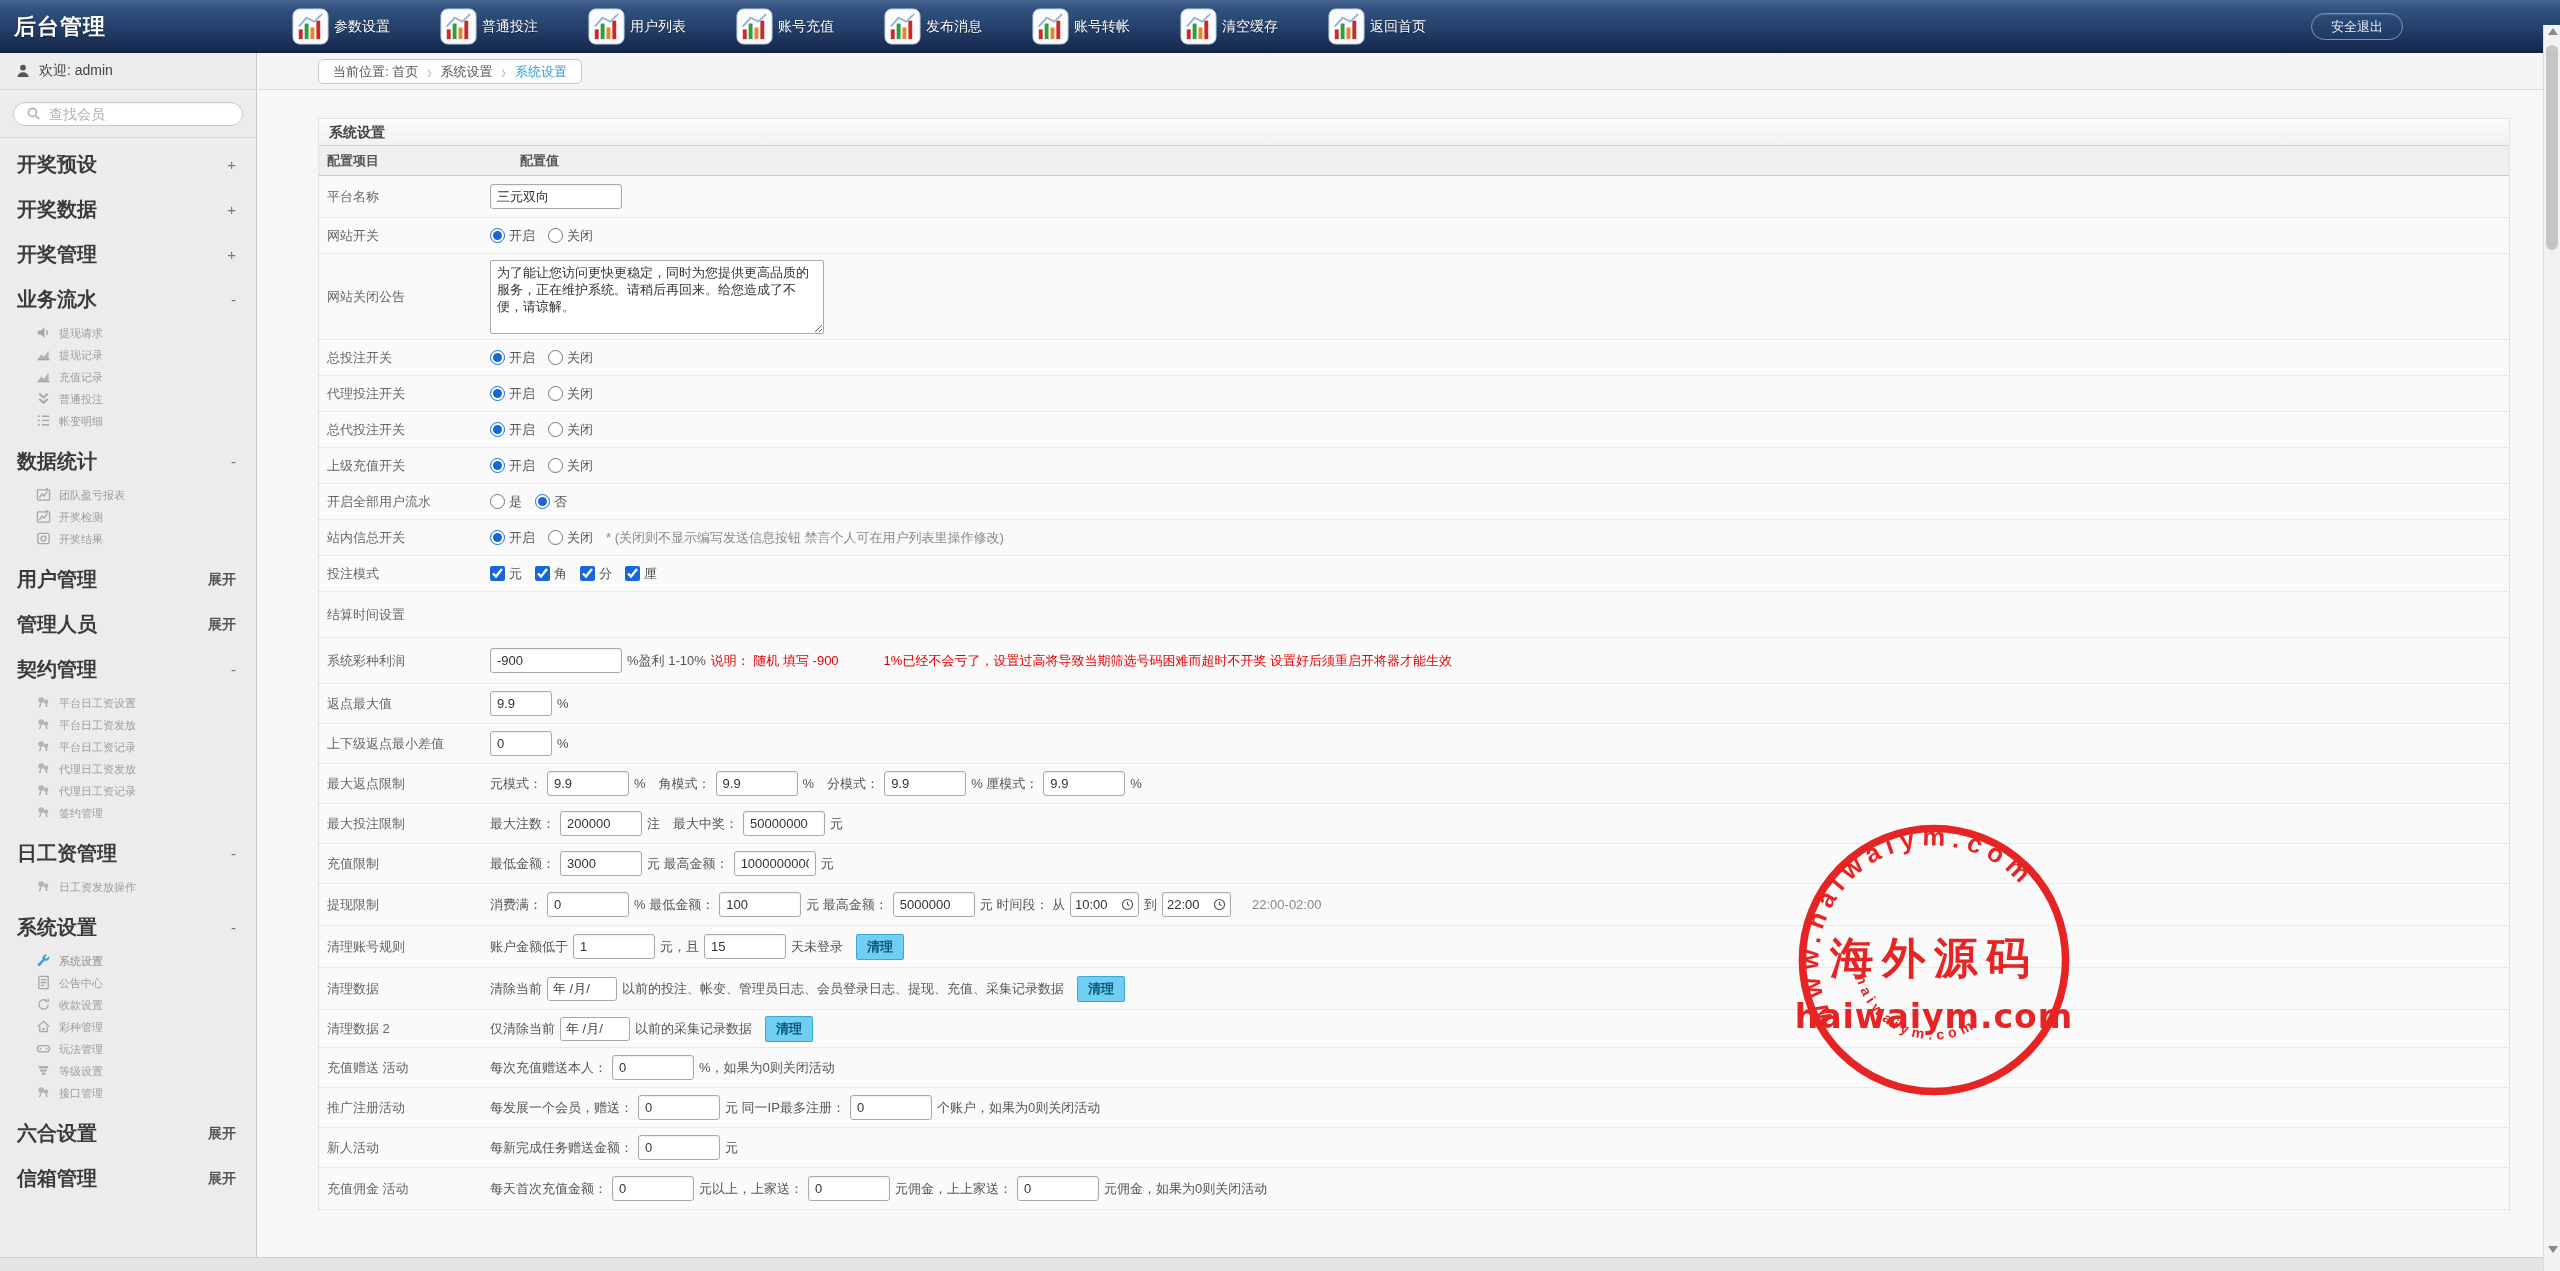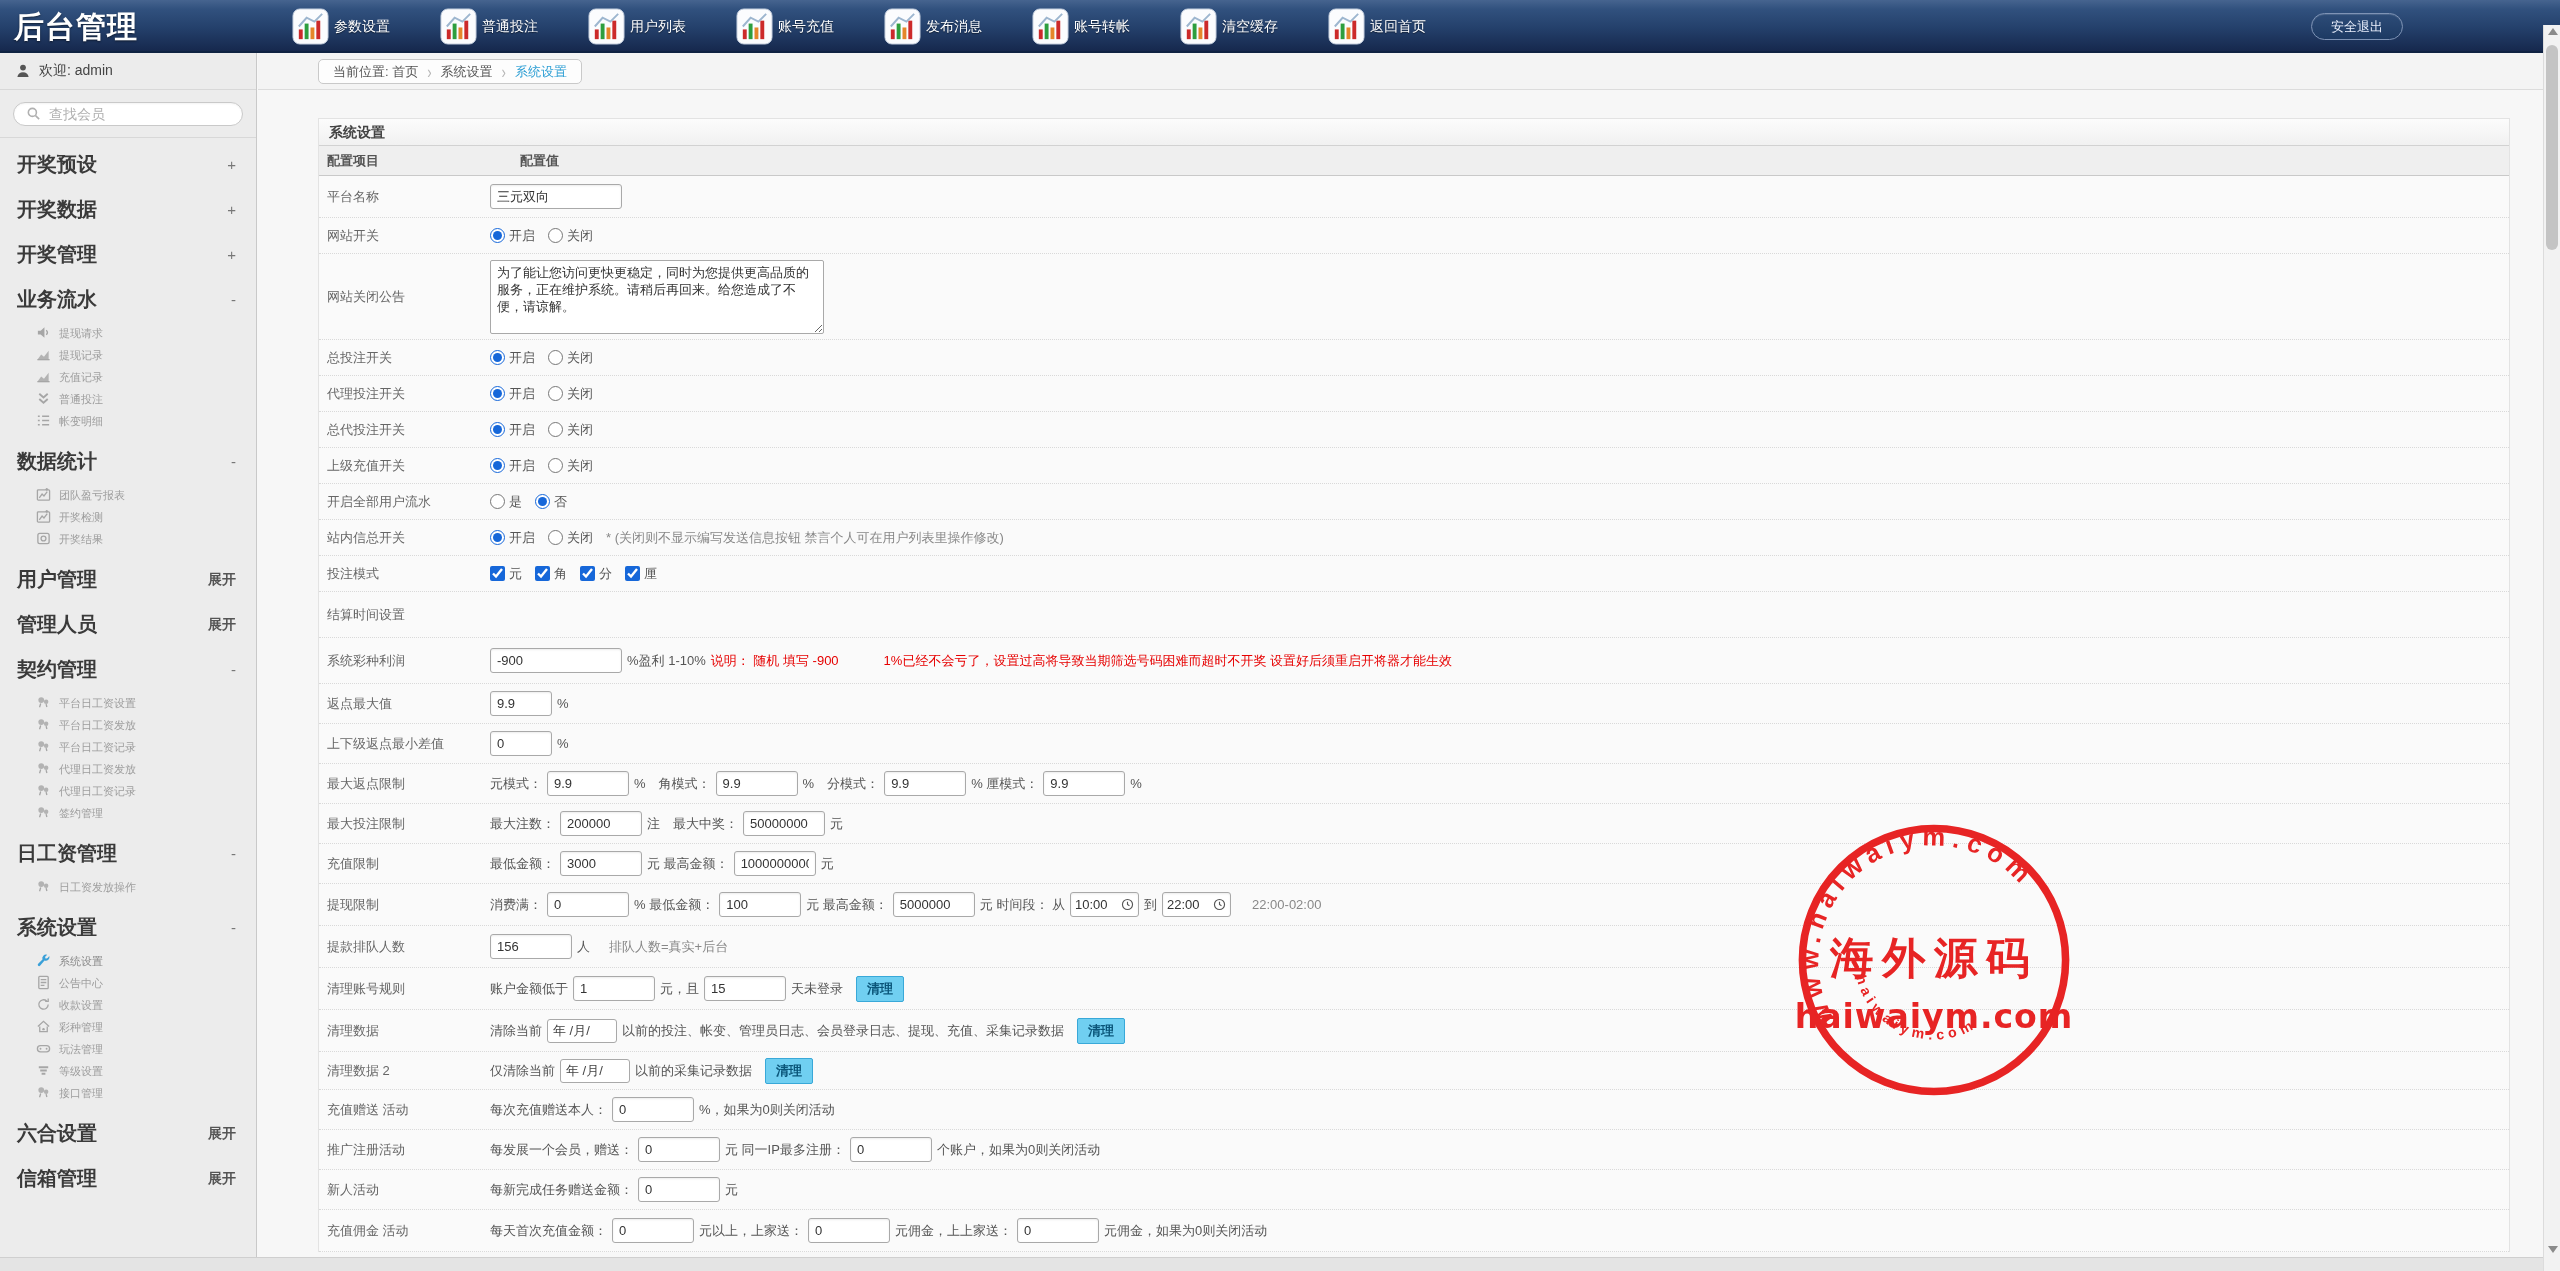--- a/index.html
+++ b/index.html
@@ -4,21 +4,21 @@
 <style>
   * { margin:0; padding:0; box-sizing:border-box; }
   html,body { width:2560px; height:1271px; overflow:hidden; font-family:"Liberation Sans","DejaVu Sans",sans-serif; font-size:13px; background:#f0f0f0; }
   .stage { position:relative; width:2560px; height:1271px; overflow:hidden; background:#f7f7f7; }
 
   
   .topbar { position:absolute; left:0; top:0; width:2560px; height:53px;
     background:linear-gradient(#46648f 0%, #31517e 18%, #24406b 55%, #16284d 100%);
     border-bottom:2px solid #0f2342; z-index:30; }
   .brand { position:absolute; left:14px; top:0; height:44px; line-height:53px; color:#fff;
-    font-size:30px; font-weight:bold; letter-spacing:1px; text-shadow:0 1px 2px rgba(0,0,0,.5); }
+    font-size:22px; font-weight:bold; letter-spacing:1px; text-shadow:0 1px 2px rgba(0,0,0,.5); }
   .top-nav { position:absolute; left:292px; top:0; height:53px; display:flex; align-items:center; gap:50px; }
   .nav-item { display:flex; align-items:center; gap:5px; cursor:pointer; }
   .nav-icon svg { display:block; }
   .nav-label { color:#fff; font-size:14px; text-shadow:0 1px 1px rgba(0,0,0,.5); white-space:nowrap; }
   .logout-btn { position:absolute; right:157px; top:13px; width:92px; height:27px; border-radius:14px;
     border:1px solid #7e93b5; background:linear-gradient(#2d4c78,#1d3a63); color:#e8eefb; font-size:13px;
     box-shadow:inset 0 1px 1px rgba(255,255,255,.15); cursor:pointer; }
 
   
   .sidebar { position:absolute; left:0; top:53px; width:257px; height:1218px; background:#ececec; border-right:1px solid #c9c9c9; z-index:20; }
@@ -740,28 +740,20 @@
                   <svg width="13" height="13" viewBox="0 0 16 16" fill="none" stroke="#555" stroke-width="1.4">
                     <circle cx="8" cy="8" r="6.2"></circle>
                     <path d="M8 4.5V8l2.4 1.6"></path>
                   </svg>
                 </span>
               </span>
               <span class="seg n" style="margin-left: 16px;">22:00-02:00</span>
             </div>
           </div>
           <div class="frow" style="min-height: 42px;">
-            <div class="fl">提款排队人数</div>
-            <div class="fv">
-              <input class="seg txt" value="156" style="width: 82px;">
-              <span class="seg t">人</span>
-              <span class="seg n" style="margin-left: 14px;">排队人数=真实+后台</span>
-            </div>
-          </div>
-          <div class="frow" style="min-height: 42px;">
             <div class="fl">清理账号规则</div>
             <div class="fv">
               <span class="seg t">账户金额低于</span>
               <input class="seg txt" value="1" style="width: 82px;">
               <span class="seg t">元，且</span>
               <input class="seg txt" value="15" style="width: 82px;">
               <span class="seg t">天未登录</span>
               <button class="btn">清理</button>
             </div>
           </div>

